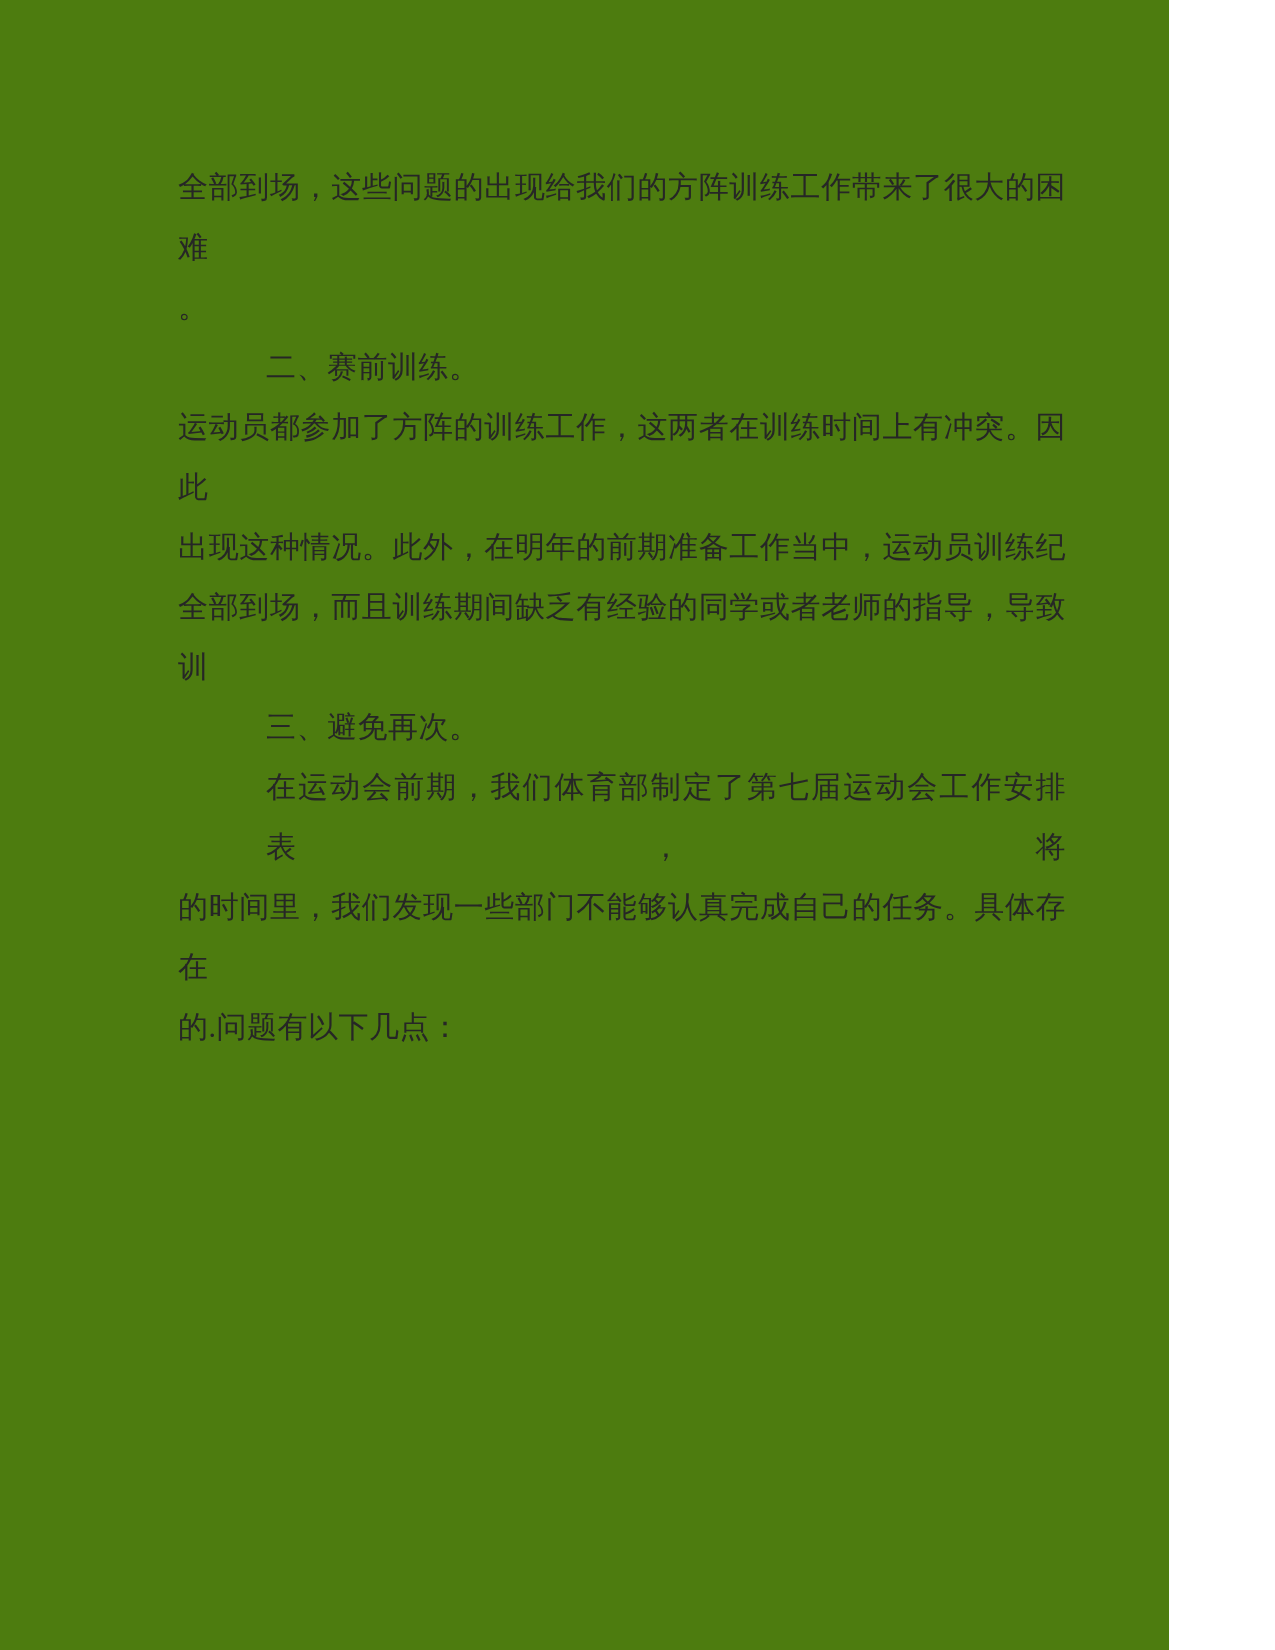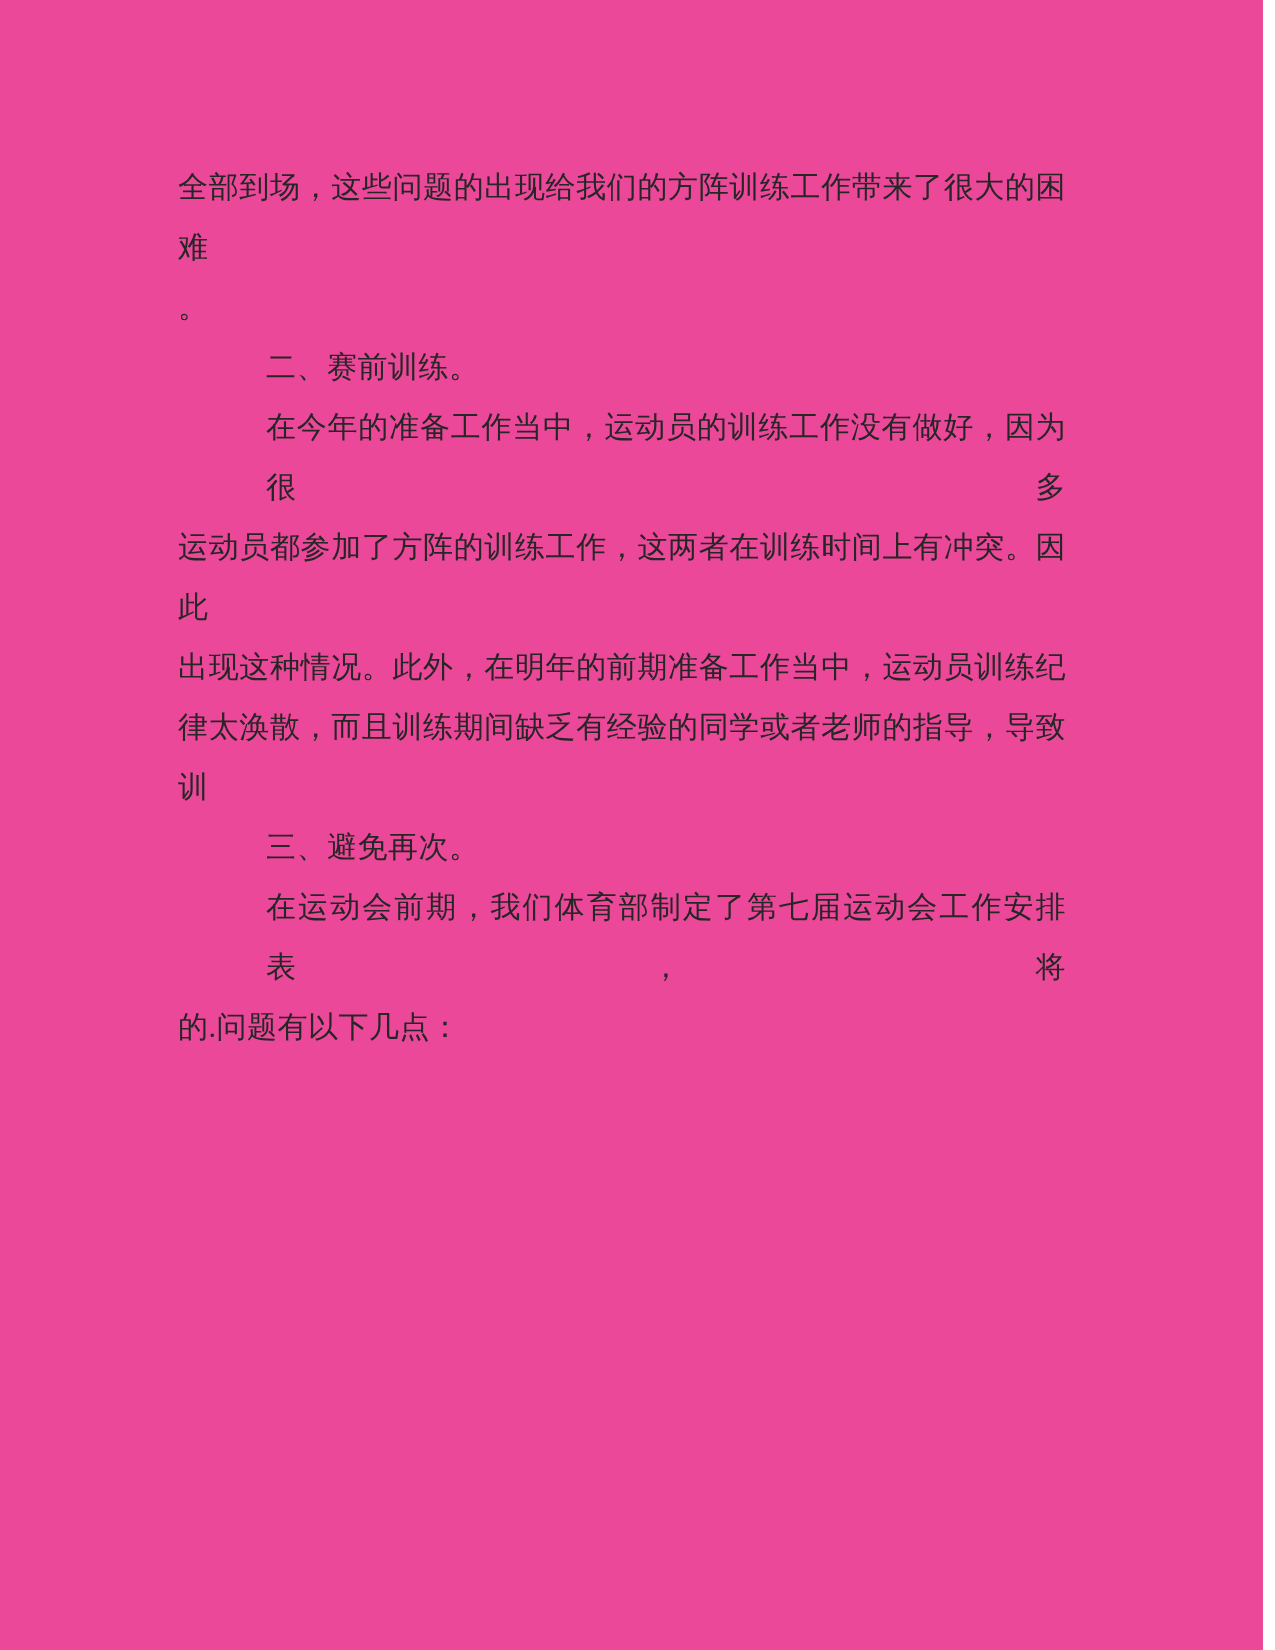--- a/index.html
+++ b/index.html
@@ -2,23 +2,23 @@
 <html><head>
 <meta charset="utf-8">
 <style>
   html, body {
     margin: 0;
     padding: 0;
     background: #ffffff;
   }
   .page {
     position: relative;
-    width: 1263px;
+    width: 1169px;
     height: 1650px;
-    background: #ec4899;
+    background: #4d7c0f;
     overflow: hidden;
   }
   .content {
     position: absolute;
     left: 178px;
     top: 157px;
     width: 888px;
   }
   .line {
     min-height: 60px;
@@ -40,21 +40,21 @@
 </style>
 </head>
 <body>
 
 <div class="page">
   <div class="content">
 
   <div class="line justify">全部到场，这些问题的出现给我们的方阵训练工作带来了很大的困难</div>
       <div class="line">。</div>
       <div class="line indent">二、赛前训练。</div>
-      <div class="line justify indent">在今年的准备工作当中，运动员的训练工作没有做好，因为很多</div>
       <div class="line justify">运动员都参加了方阵的训练工作，这两者在训练时间上有冲突。因此</div>
       <div class="line justify">出现这种情况。此外，在明年的前期准备工作当中，运动员训练纪</div>
-      <div class="line justify">律太涣散，而且训练期间缺乏有经验的同学或者老师的指导，导致训</div>
+      <div class="line justify">全部到场，而且训练期间缺乏有经验的同学或者老师的指导，导致训</div>
       <div class="line indent">三、避免再次。</div>
       <div class="line justify indent">在运动会前期，我们体育部制定了第七届运动会工作安排表，将</div>
+      <div class="line justify">的时间里，我们发现一些部门不能够认真完成自己的任务。具体存在</div>
       <div class="line">的.问题有以下几点：</div>
     </div>
 </div>
 
 </body></html>

